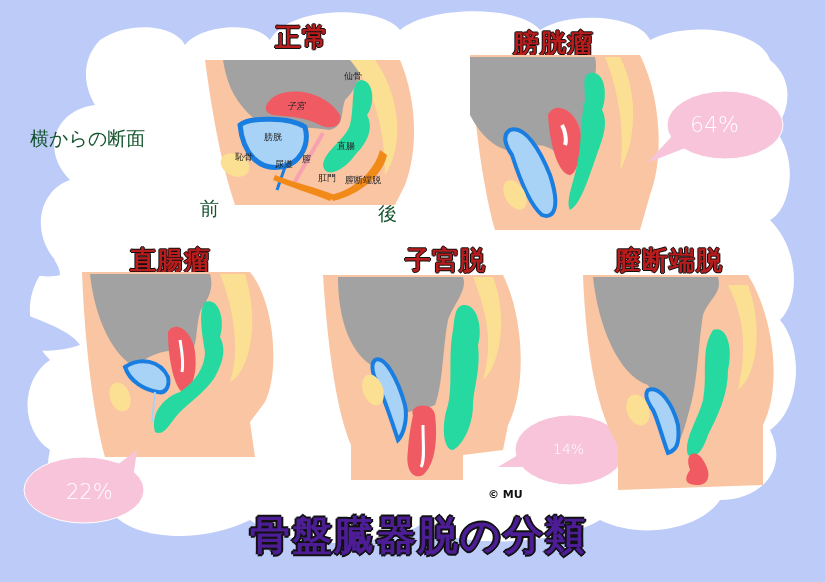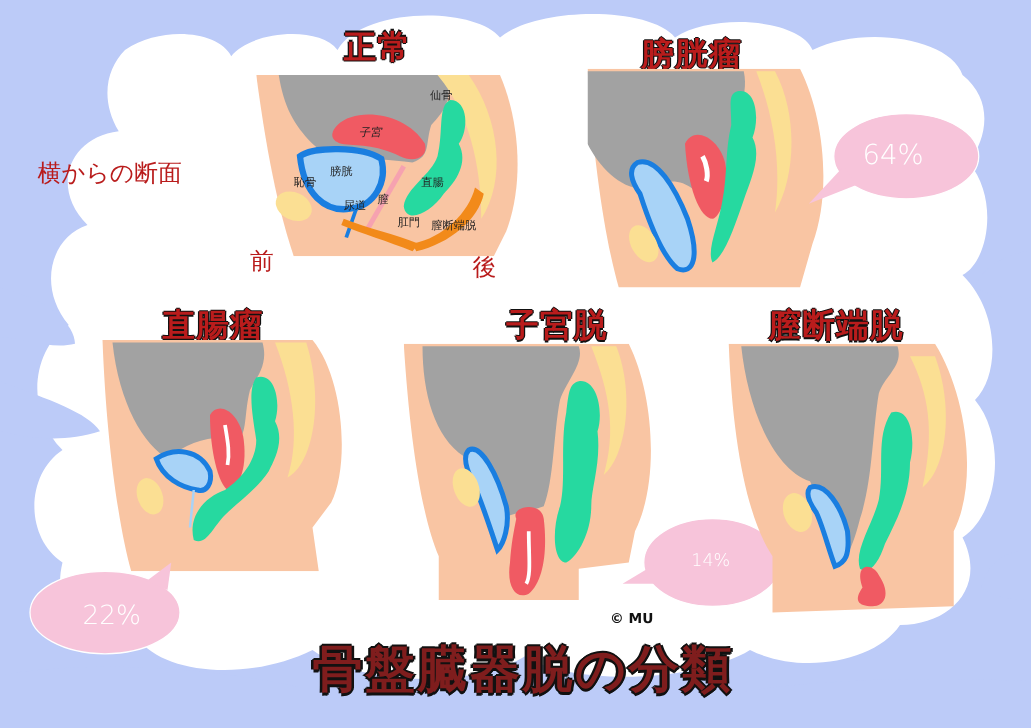--- a/index.html
+++ b/index.html
@@ -2,23 +2,23 @@
 <html><head>
 <meta charset="utf-8">
 <style>
   html,body{margin:0;padding:0;}
   body{width:825px;height:582px;overflow:hidden;background:#bccbf8;position:relative;font-family:"DejaVu Sans",sans-serif;}
   .bg{position:absolute;left:0;top:0;width:825px;height:582px;}
   .panel{position:absolute;}
   .title{position:absolute;font-family:"DejaVu Sans",sans-serif;font-weight:900;color:#b91c1c;font-size:26px;letter-spacing:1px;white-space:nowrap;
     text-shadow:1px 0 0 #111,-1px 0 0 #111,0 1px 0 #111,0 -1px 0 #111;}
   .label{position:absolute;font-family:"DejaVu Sans",sans-serif;font-size:9px;color:#222;white-space:nowrap;}
-  .side-label{position:absolute;font-family:"DejaVu Sans",sans-serif;font-size:19px;color:#b91c1c;white-space:nowrap;}
+  .side-label{position:absolute;font-family:"DejaVu Sans",sans-serif;font-size:19px;color:#14532d;white-space:nowrap;}
   .bubble-text{position:absolute;font-family:"DejaVu Sans",sans-serif;color:#fff;font-weight:300;white-space:nowrap;}
-  .main-title{position:absolute;left:250px;top:508px;font-family:"DejaVu Sans",sans-serif;font-weight:900;font-size:40px;color:#7f1d1d;letter-spacing:2px;
+  .main-title{position:absolute;left:250px;top:508px;font-family:"DejaVu Sans",sans-serif;font-weight:900;font-size:40px;color:#4c1d95;letter-spacing:2px;
     text-shadow:2px 0 0 #111,-2px 0 0 #111,0 2px 0 #111,0 -2px 0 #111,1px 1px 0 #111,-1px -1px 0 #111;}
   .copyright{position:absolute;left:488px;top:488px;font-family:"DejaVu Sans",sans-serif;font-weight:bold;font-size:11px;color:#111;}
 </style>
 </head>
 <body>
 
 <svg class="bg" viewBox="0 0 825 582" xmlns="http://www.w3.org/2000/svg">
   <g fill="#ffffff">
 
     <path d="M100,40 C130,20 175,25 185,45 C200,25 255,20 270,40 C290,5 380,5 400,30 C430,5 520,5 540,30 C570,10 640,15 650,40 C690,20 760,30 770,60 C795,80 790,110 775,130 C800,160 790,210 770,220 C800,250 800,300 780,320 C805,350 800,410 770,430 C790,470 760,500 720,500 C700,530 640,540 600,520 C560,545 460,550 420,525 C380,550 290,550 250,520 C200,545 130,540 110,510 C70,520 40,490 50,450 C20,430 20,380 50,360 C20,330 25,280 55,260 C30,230 40,190 70,180 C40,150 55,110 95,105 C80,80 85,55 100,40 Z"></path>
@@ -50,21 +50,21 @@
   <path d="M35,70 C45,62 85,62 100,72 C105,90 95,110 75,112 C55,115 38,100 35,70 Z" fill="#a8d3f7" stroke="#1a7ee0" stroke-width="5"></path>
   <path d="M80,112 L72,135" stroke="#1a7ee0" stroke-width="3" fill="none"></path>
   <path d="M118,78 L88,130" stroke="#f6a2b0" stroke-width="4" fill="none"></path>
   <ellipse cx="30" cy="110" rx="15" ry="11" fill="#fbdf93" transform="rotate(25 30 110)"></ellipse>
   <path d="M155,25 C170,25 170,50 162,60 C170,75 160,90 150,100 C140,115 120,125 118,110 C120,95 140,85 145,70 C150,50 145,30 155,25 Z" fill="#26d9a0"></path>
   <path d="M70,120 C90,128 110,132 130,140 L125,146 C105,138 85,132 68,125 Z" fill="#f28a1a"></path>
   <path d="M175,95 C170,115 150,135 125,140 L128,146 C155,140 178,120 182,100 Z" fill="#f28a1a"></path>
 </svg>
 <div class="label" style="left:287px;top:100px;font-style:italic;">子宮</div>
 <div class="label" style="left:264px;top:131px;">膀胱</div>
-<div class="label" style="left:235px;top:140px;">恥骨</div>
+<div class="label" style="left:235px;top:151px;">恥骨</div>
 <div class="label" style="left:275px;top:158px;">尿道</div>
 <div class="label" style="left:302px;top:153px;">膣</div>
 <div class="label" style="left:337px;top:140px;">直腸</div>
 <div class="label" style="left:318px;top:172px;">肛門</div>
 <div class="label" style="left:345px;top:174px;">膣断端脱</div>
 <div class="label" style="left:344px;top:70px;">仙骨</div>
 
 <div class="title" style="left:513px;top:26px;">膀胱瘤</div>
 <svg class="panel" style="left:470px;top:55px;" width="200" height="175" viewBox="0 0 200 175">
   <path d="M0,0 L170,0 C190,40 195,100 180,140 L170,175 L25,175 C15,140 5,80 0,0 Z" fill="#f9c5a3"></path>

